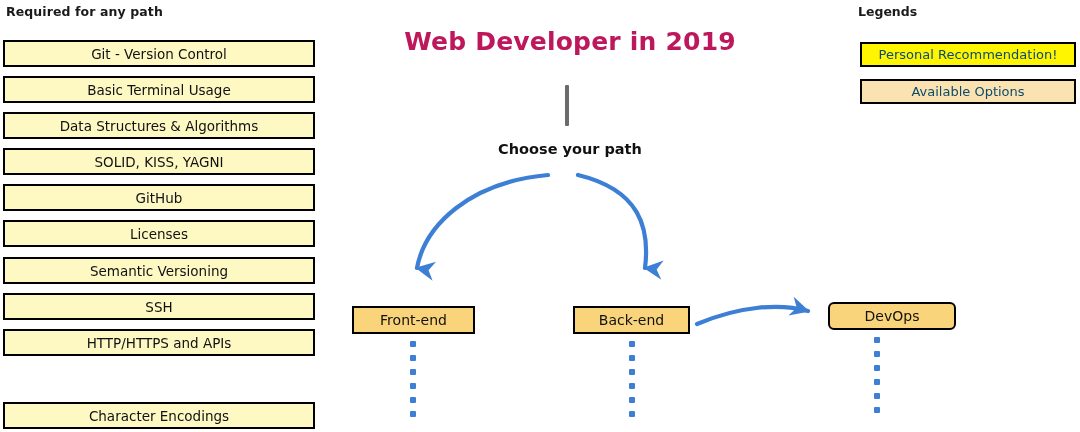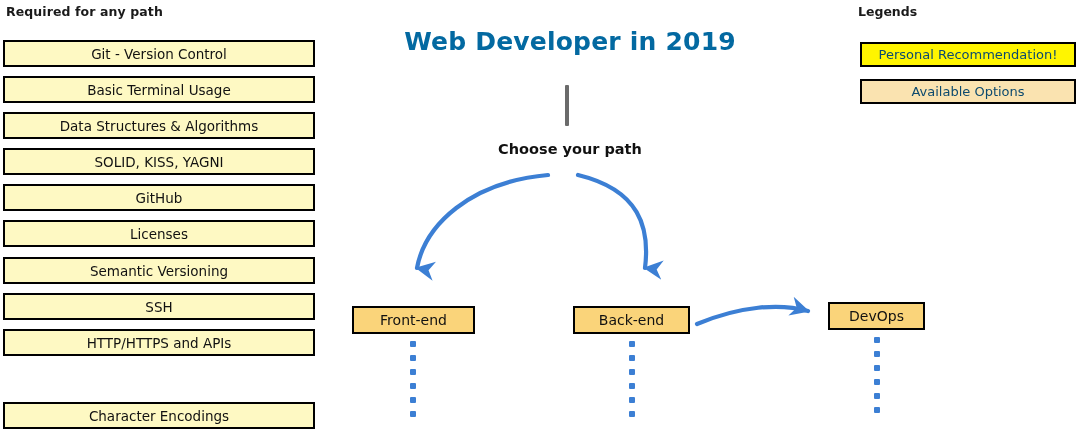--- a/index.html
+++ b/index.html
@@ -66,21 +66,21 @@
     top: 79px;
   }
 
   .main-title {
     position: absolute;
     left: 400px; top: 27px;
     width: 340px;
     text-align: center;
     font-size: 25px;
     font-weight: bold;
-    color: #0369a1;
+    color: #be185d;
     letter-spacing: 0.2px;
   }
 
   .stem {
     position: absolute;
     left: 565px; top: 85px;
     width: 4px; height: 41px;
     background: #6b6b6b;
     border-radius: 1px;
   }
@@ -102,21 +102,21 @@
     border: 2.5px solid #000000;
     display: flex;
     align-items: center;
     justify-content: center;
     font-size: 14px;
     color: #111111;
     white-space: nowrap;
   }
   #box-frontend { left: 352px; top: 306px; width: 123px; }
   #box-backend  { left: 573px; top: 306px; width: 117px; }
-  #box-devops   { left: 828px; top: 302px; width: 97px; }
+  #box-devops   { left: 828px; top: 302px; width: 128px; border-radius: 6px; }
 
   .dots {
     position: absolute;
     width: 6px;
   }
   .dots i {
     display: block;
     width: 6px; height: 6px;
     background: #3C7FD4;
     margin-bottom: 8px;

